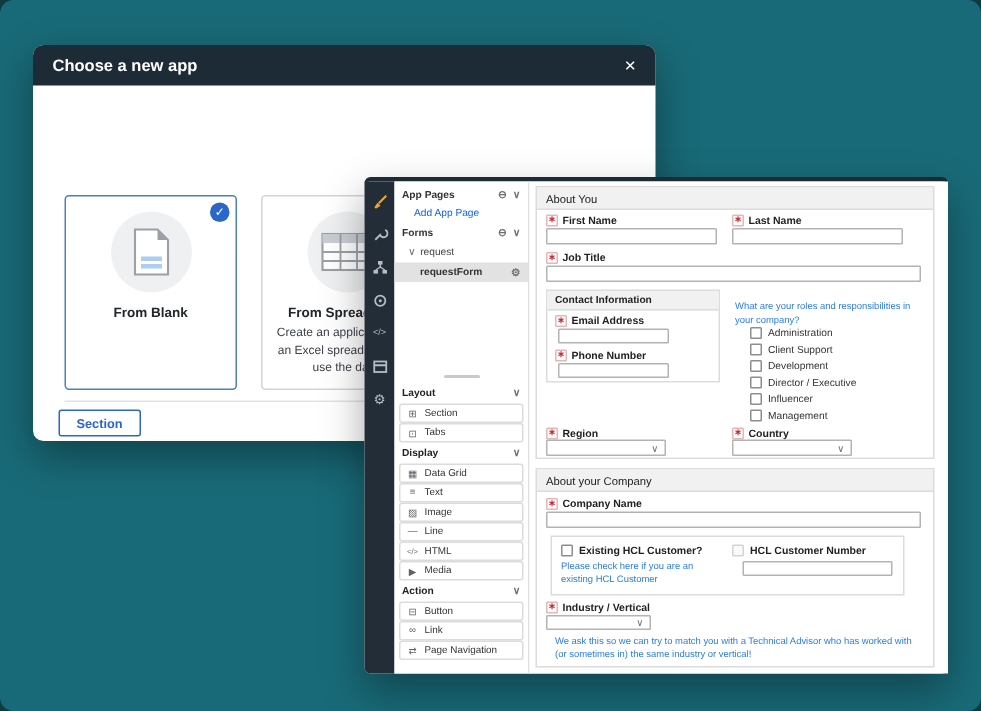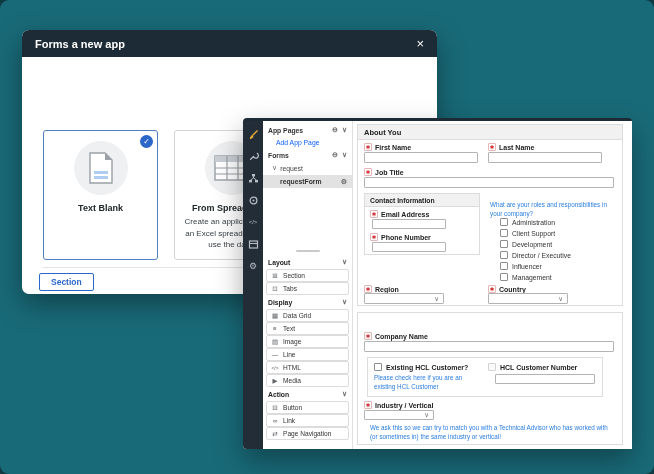--- a/index.html
+++ b/index.html
@@ -49,21 +49,21 @@
   .pal-head{font-weight:bold;font-size:6.8px;color:#222;display:flex;align-items:center;position:absolute;left:0;right:0;padding:0 5px;}
   .pal-head .spacer{flex:1;}
   .pal-item{position:absolute;left:3px;right:3px;height:11px;border:1px solid #dcdcdc;border-radius:2px;background:#fff;
             display:flex;align-items:center;padding:0 4px;gap:4px;cursor:grab;}
   .pal-item .ic{color:#5f6368;font-size:6.5px;width:8px;text-align:center;}
   .pal-item .lb{font-size:6.6px;color:#333;}
 
   .mainarea{left:110px;top:0;right:0;bottom:0;background:#fff;}
   .fcard{left:4px;width:264px;background:#fff;border:1px solid #dcdcdc;}
   .fhead{height:14px;background:#f1f1f1;border-bottom:1px solid #dcdcdc;display:flex;align-items:center;padding:0 6px;
-         font-size:7.5px;font-weight:bold;color:#222;}
+         font-size:7.5px;font-weight:normal;color:#222;}
   .flabel{font-size:7px;font-weight:bold;color:#222;display:flex;align-items:center;gap:3px;}
   .req{display:inline-flex;align-items:center;justify-content:center;width:6px;height:6px;border:1px solid #e5b6b6;
        border-radius:1px;color:#d0262c;font-size:6px;line-height:1;background:#fff;}
   .tinput{border:1px solid #b3b3b3;border-radius:1px;background:#fff;height:11px;box-sizing:border-box;}
   .tselect{border:1px solid #b3b3b3;border-radius:1px;background:#fff;height:11px;box-sizing:border-box;
            display:flex;align-items:center;justify-content:flex-end;padding:0 4px;color:#707070;font-size:6.5px;cursor:pointer;}
   .subcard{border:1px solid #dcdcdc;background:#fff;}
   .subhead{height:12px;background:#f1f1f1;border-bottom:1px solid #dcdcdc;display:flex;align-items:center;padding:0 5px;
            font-size:6.8px;font-weight:bold;color:#222;}
   .bluehelp{color:#2a7de1;font-size:6.3px;line-height:1.35;}
@@ -73,35 +73,35 @@
   .boldcb{font-size:7px;font-weight:bold;color:#222;}
   .faintbox{width:6px;height:6px;border:1px solid #d3d3d3;background:#fafafa;border-radius:1px;}
 </style>
 </head>
 <body>
 
 <div class="canvas">
 
   <div class="abs modal">
     <div class="modal-header">
-      <span class="modal-title">Forms a new app</span>
+      <span class="modal-title">Choose a new app</span>
       <span class="modal-close">×</span>
     </div>
 
     <div class="abs card card1 selected">
       <div class="abs card-check">✓</div>
       <div class="abs card-circle">
         <svg width="26" height="32" viewBox="0 0 26 32">
           <path d="M2 1 h15 l7 7 v23 h-22 z" fill="#fff" stroke="#9aa0a6" stroke-width="1.4"></path>
           <path d="M17 1 l7 7 h-7 z" fill="#9aa0a6"></path>
           <rect x="6" y="19" width="14" height="3" fill="#aecdf0"></rect>
           <rect x="6" y="24" width="14" height="3" fill="#aecdf0"></rect>
         </svg>
       </div>
-      <div class="abs card-title">Text Blank</div>
+      <div class="abs card-title">From Blank</div>
     </div>
 
     <div class="abs card card2">
       <div class="abs card-circle">
         <svg width="36" height="26" viewBox="0 0 36 26">
           <rect x="1" y="1" width="34" height="24" fill="#fff" stroke="#9aa0a6" stroke-width="1.4"></rect>
           <rect x="1" y="1" width="34" height="6" fill="#c9ced4"></rect>
           <line x1="13" y1="1" x2="13" y2="25" stroke="#9aa0a6" stroke-width="1.2"></line>
           <line x1="24" y1="1" x2="24" y2="25" stroke="#9aa0a6" stroke-width="1.2"></line>
           <line x1="1" y1="13" x2="35" y2="13" stroke="#9aa0a6" stroke-width="1.2"></line>
@@ -316,20 +316,21 @@
         <div class="abs flabel" style="left:130px;top:160px;">
           <span class="req">∗</span>
           <span>Country</span>
         </div>
         <div class="abs tselect" style="left:130px;top:168px;width:80px;">
           <span>∨</span>
         </div>
       </div>
 
       <div class="abs fcard" style="top:191px;height:131px;">
+        <div class="fhead">About your Company</div>
 
         <div class="abs flabel" style="left:6px;top:19px;">
           <span class="req">∗</span>
           <span>Company Name</span>
         </div>
         <input class="abs tinput" style="left: 6px; top: 28px; width: 250px;">
 
         <div class="abs subcard" style="left:9px;top:44px;width:234px;height:38px;">
           <div class="cbrow" style="left:6px;top:5px;">
             <span class="cbox"></span>

